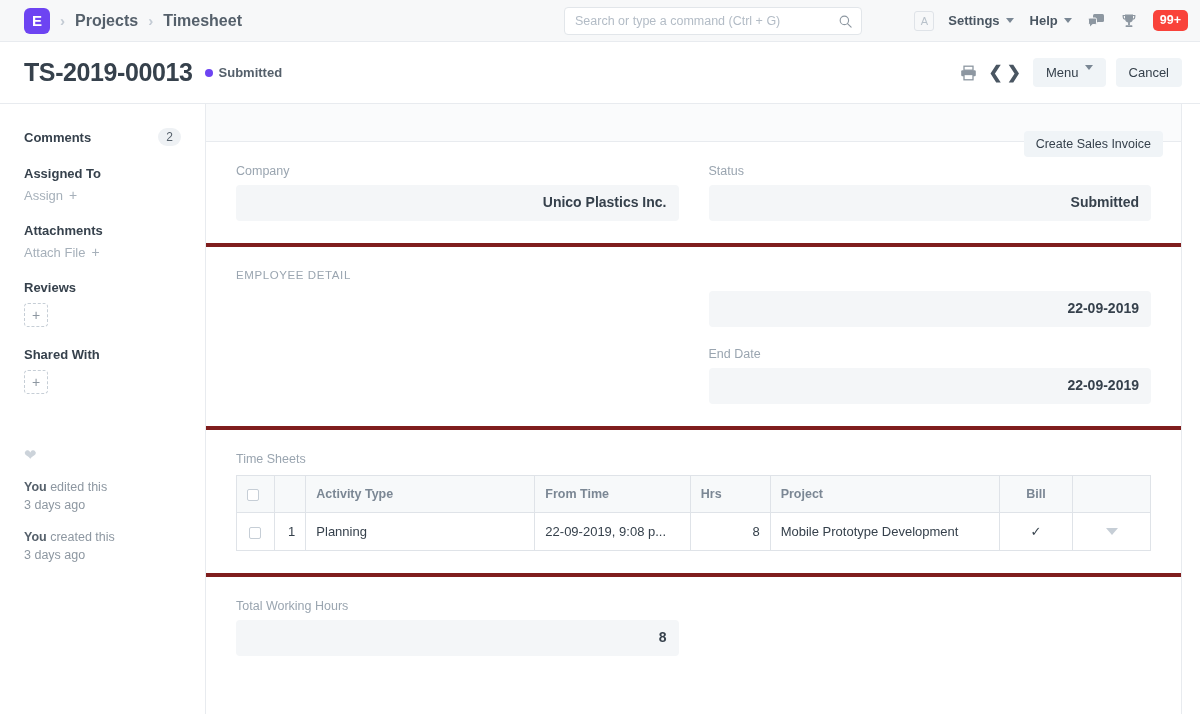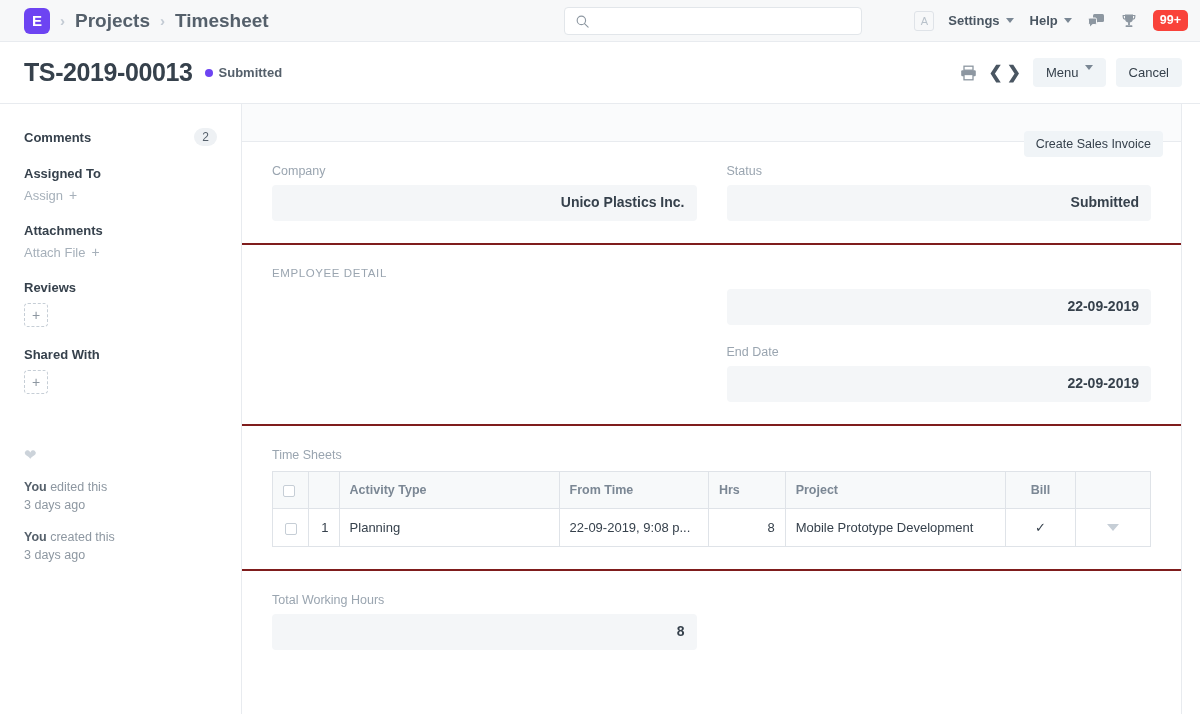--- a/index.html
+++ b/index.html
@@ -25,21 +25,21 @@
     background: #6d44f2;
     display: flex; align-items: center; justify-content: center;
     color: #fff; font-size: 15px; font-weight: bold;
     letter-spacing: 0;
   }
   .crumb-sep {
     color: #c3cbd4; font-size: 15px; margin: 0 10px;
     font-weight: 600; user-select: none;
   }
   .crumb {
-    color: #55606b; font-size: 19px; font-weight: 600;
+    color: #55606b; font-size: 16px; font-weight: 600;
     text-decoration: none;
   }
   .nav-right {
     margin-left: auto; display: flex; align-items: center;
   }
   .search-wrap {
     position: absolute; left: 564px; top: 7px;
     width: 298px; height: 28px;
     border: 1px solid #e2e6ea; border-radius: 4px;
     background: #fff;
@@ -110,21 +110,21 @@
     font-size: 13px; color: #36414c;
     padding: 7px 13px; margin-left: 10px; cursor: pointer;
     display: flex; align-items: flex-start;
   }
 
   
   .layout { display: flex; height: 610px; }
 
   
   .sidebar {
-    width: 242px; flex-shrink: 0;
+    width: 206px; flex-shrink: 0;
     padding: 24px 24px 0 24px;
     background: #fff;
     border-right: 1px solid #e8ebef;
   }
   .sb-row { display: flex; align-items: center; }
   .sb-head {
     font-size: 13px; font-weight: bold; color: #36414c;
   }
   .sb-count {
     margin-left: auto; background: #eef1f4; color: #55606b;
@@ -161,21 +161,21 @@
     background: #fafbfc;
   }
   .small-btn {
     background: #f0f4f7; border: none; border-radius: 4px;
     font-family: "Liberation Sans", sans-serif;
     font-size: 12.5px; color: #36414c;
     padding: 6px 12px; cursor: pointer; margin-top: 43px;
   }
   .section {
     padding: 22px 30px 22px 30px;
-    border-bottom: 2px solid #7f1d1d;
+    border-bottom: 4px solid #7f1d1d;
   }
   .grid2 { display: flex; gap: 30px; }
   .col { flex: 1; min-width: 0; }
   .field-label {
     font-size: 12.5px; color: #9aa5b0; margin-bottom: 7px;
   }
   .field-value {
     background: #f4f6f8; border-radius: 4px;
     padding: 9px 12px;
     font-size: 14px; font-weight: bold; color: #36414c;
@@ -227,20 +227,21 @@
 <div class="navbar">
   <div class="logo">
     <span>E</span>
   </div>
   <span class="crumb-sep">›</span>
   <span class="crumb">Projects</span>
   <span class="crumb-sep">›</span>
   <span class="crumb">Timesheet</span>
 
   <div class="search-wrap">
+    <input class="search-input" type="text" placeholder="Search or type a command (Ctrl + G)" style="">
     <svg class="search-icon" viewBox="0 0 20 20">
       <circle cx="8.5" cy="8.5" r="5.6" fill="none" stroke="#8d97a1" stroke-width="1.5"></circle>
       <line x1="12.7" y1="12.7" x2="17.5" y2="17.5" stroke="#8d97a1" stroke-width="1.5" stroke-linecap="round"></line>
     </svg>
   </div>
 
   <div class="nav-right">
     <div class="avatar-box">
       <span>A</span>
     </div>

